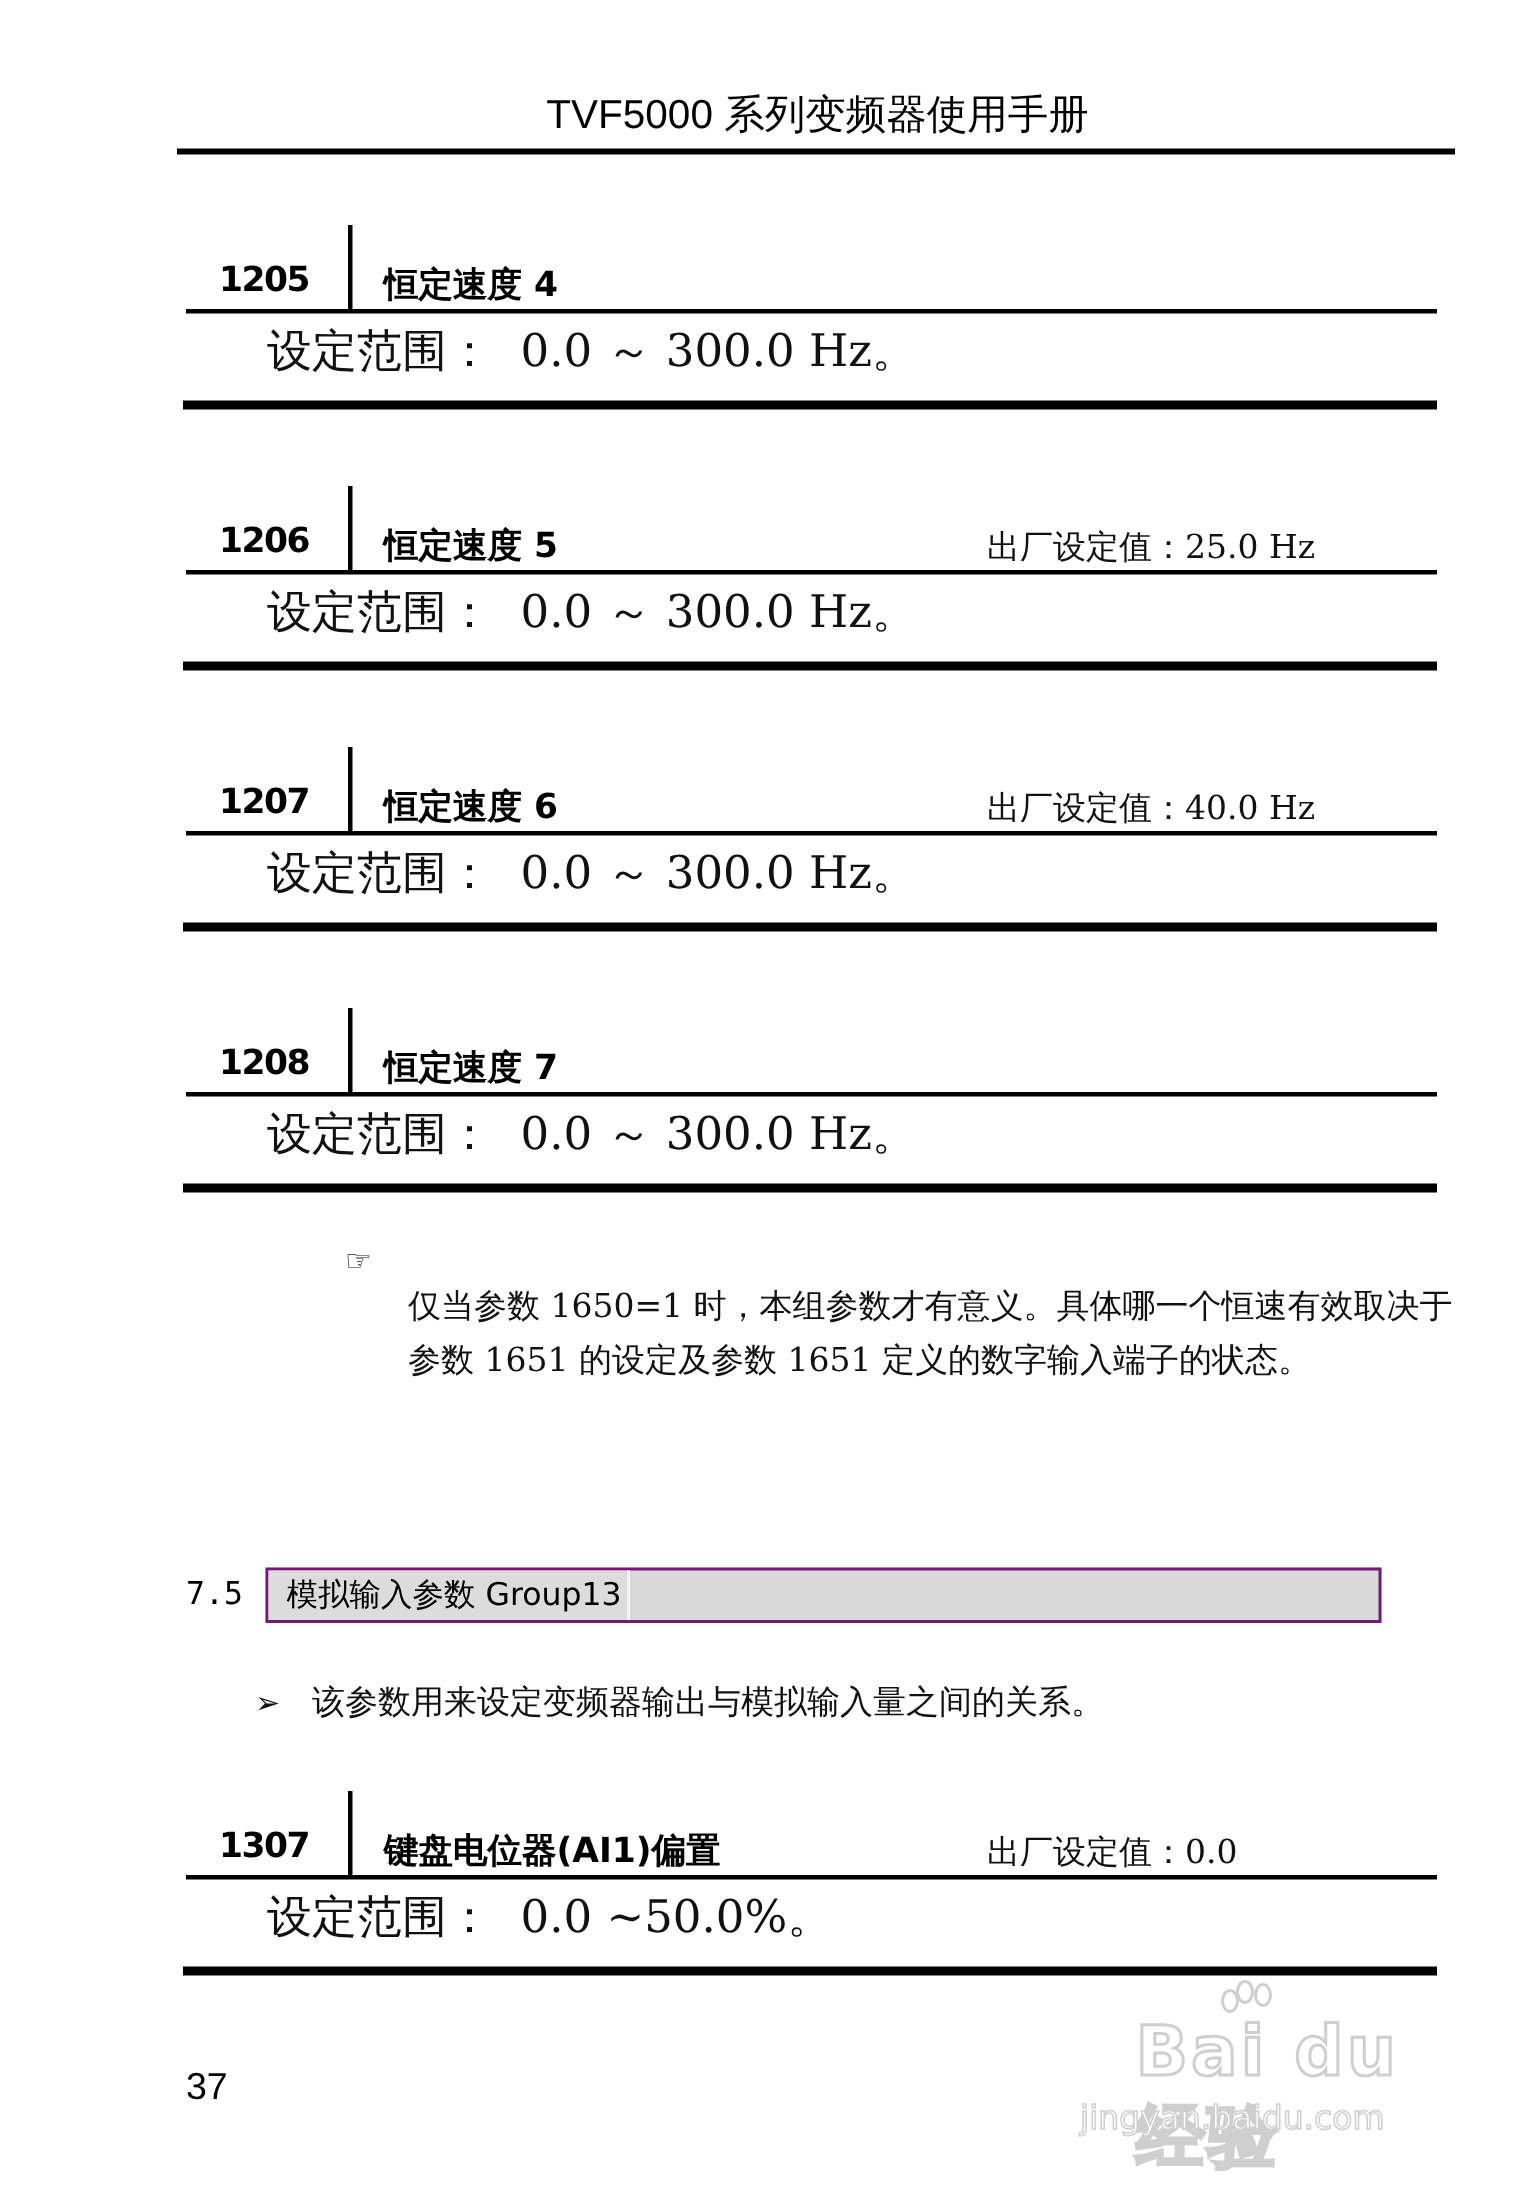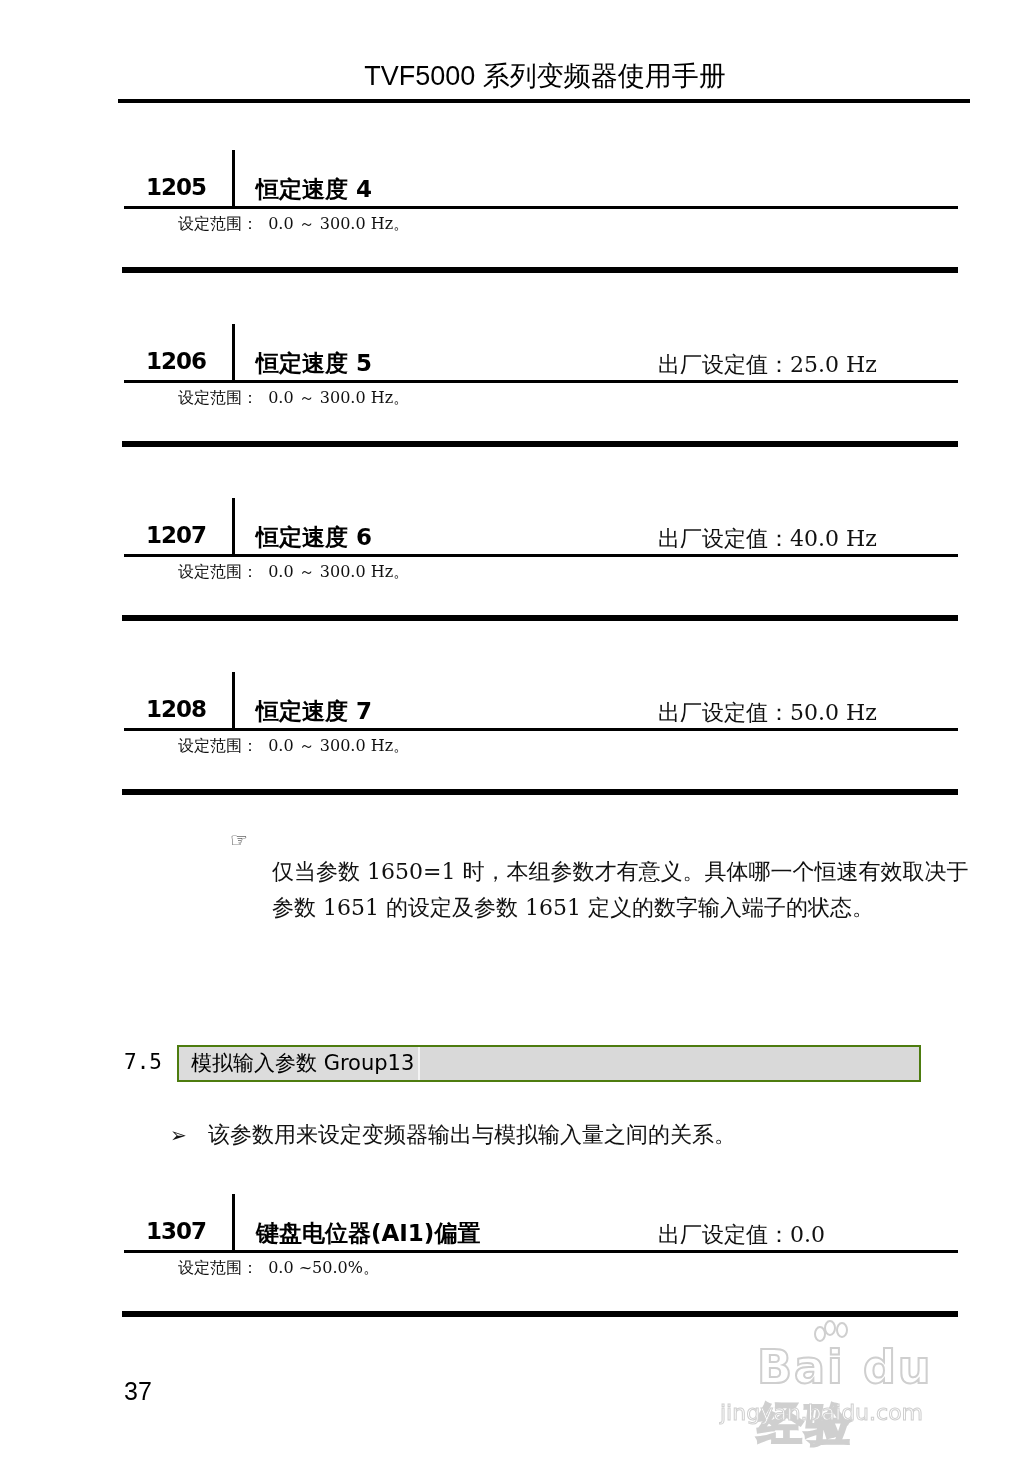--- a/index.html
+++ b/index.html
@@ -32,39 +32,39 @@
     }
     .param .default {
       position: absolute; left: 536px; top: 26px;
       font-family: "DejaVu Serif", serif; font-size: 22px; color: #111;
     }
     .param .top-rule {
       position: absolute; left: 2px; top: 56px; width: 834px; height: 3px; background: #000;
     }
     .param .range {
       position: absolute; left: 56px; top: 64px;
-      font-family: "DejaVu Serif", serif; font-size: 16px; color: #111;
+      font-family: "DejaVu Serif", serif; font-size: 30px; color: #111;
       white-space: pre;
     }
     .param .bottom-rule {
       position: absolute; left: 0; top: 117px; width: 836px; height: 6px; background: #000;
     }
     .note {
       position: absolute; left: 230px; top: 822px; width: 740px;
       font-family: "DejaVu Serif", serif; font-size: 22px; line-height: 36px; color: #111;
     }
     .note .hand { position: absolute; left: 0; top: 0; font-size: 20px; }
     .note .text { padding-left: 42px; display: block; margin-top: 32px; }
     .section-num {
       position: absolute; left: 124px; top: 1050px;
       font-family: "DejaVu Sans Mono", monospace; font-size: 21px;
     }
     .section-box {
       position: absolute; left: 177px; top: 1045px; width: 740px; height: 33px;
-      border: 2px solid #4d7c0f; background: #d9d9d9; text-decoration: underline;
+      border: 2px solid #701a75; background: #d9d9d9; text-decoration: underline;
     }
     .section-box .label {
       position: absolute; left: 0; top: 0; height: 33px; line-height: 33px;
       padding: 0 4px 0 12px; background: #dcdcdc;
       font-family: "DejaVu Sans", sans-serif; font-size: 21px;
       border-right: 2px solid #f4f4f4;
     }
     .bullet-line {
       position: absolute; left: 170px; top: 1120px;
       font-family: "DejaVu Serif", serif; font-size: 22px; color: #111;
@@ -116,21 +116,20 @@
   <div class="default"><span>出厂设定值：</span><span>40.0 Hz</span></div>
   <div class="top-rule"></div>
   <div class="range"><span>设定范围：</span>  <span>0.0 ～ 300.0 Hz。</span></div>
   <div class="bottom-rule"></div>
 </div>
 
 <div class="param" style="top:672px;">
   <div class="vbar"></div>
   <div class="code">1208</div>
   <div class="name">恒定速度 7</div>
-  <div class="default"><span>出厂设定值：</span><span>50.0 Hz</span></div>
   <div class="top-rule"></div>
   <div class="range"><span>设定范围：</span>  <span>0.0 ～ 300.0 Hz。</span></div>
   <div class="bottom-rule"></div>
 </div>
 
 <div class="note">
   <span class="hand">☞</span>
   <span class="text">仅当参数 1650=1 时，本组参数才有意义。具体哪一个恒速有效取决于参数 1651 的设定及参数 1651 定义的数字输入端子的状态。</span>
 </div>
 

